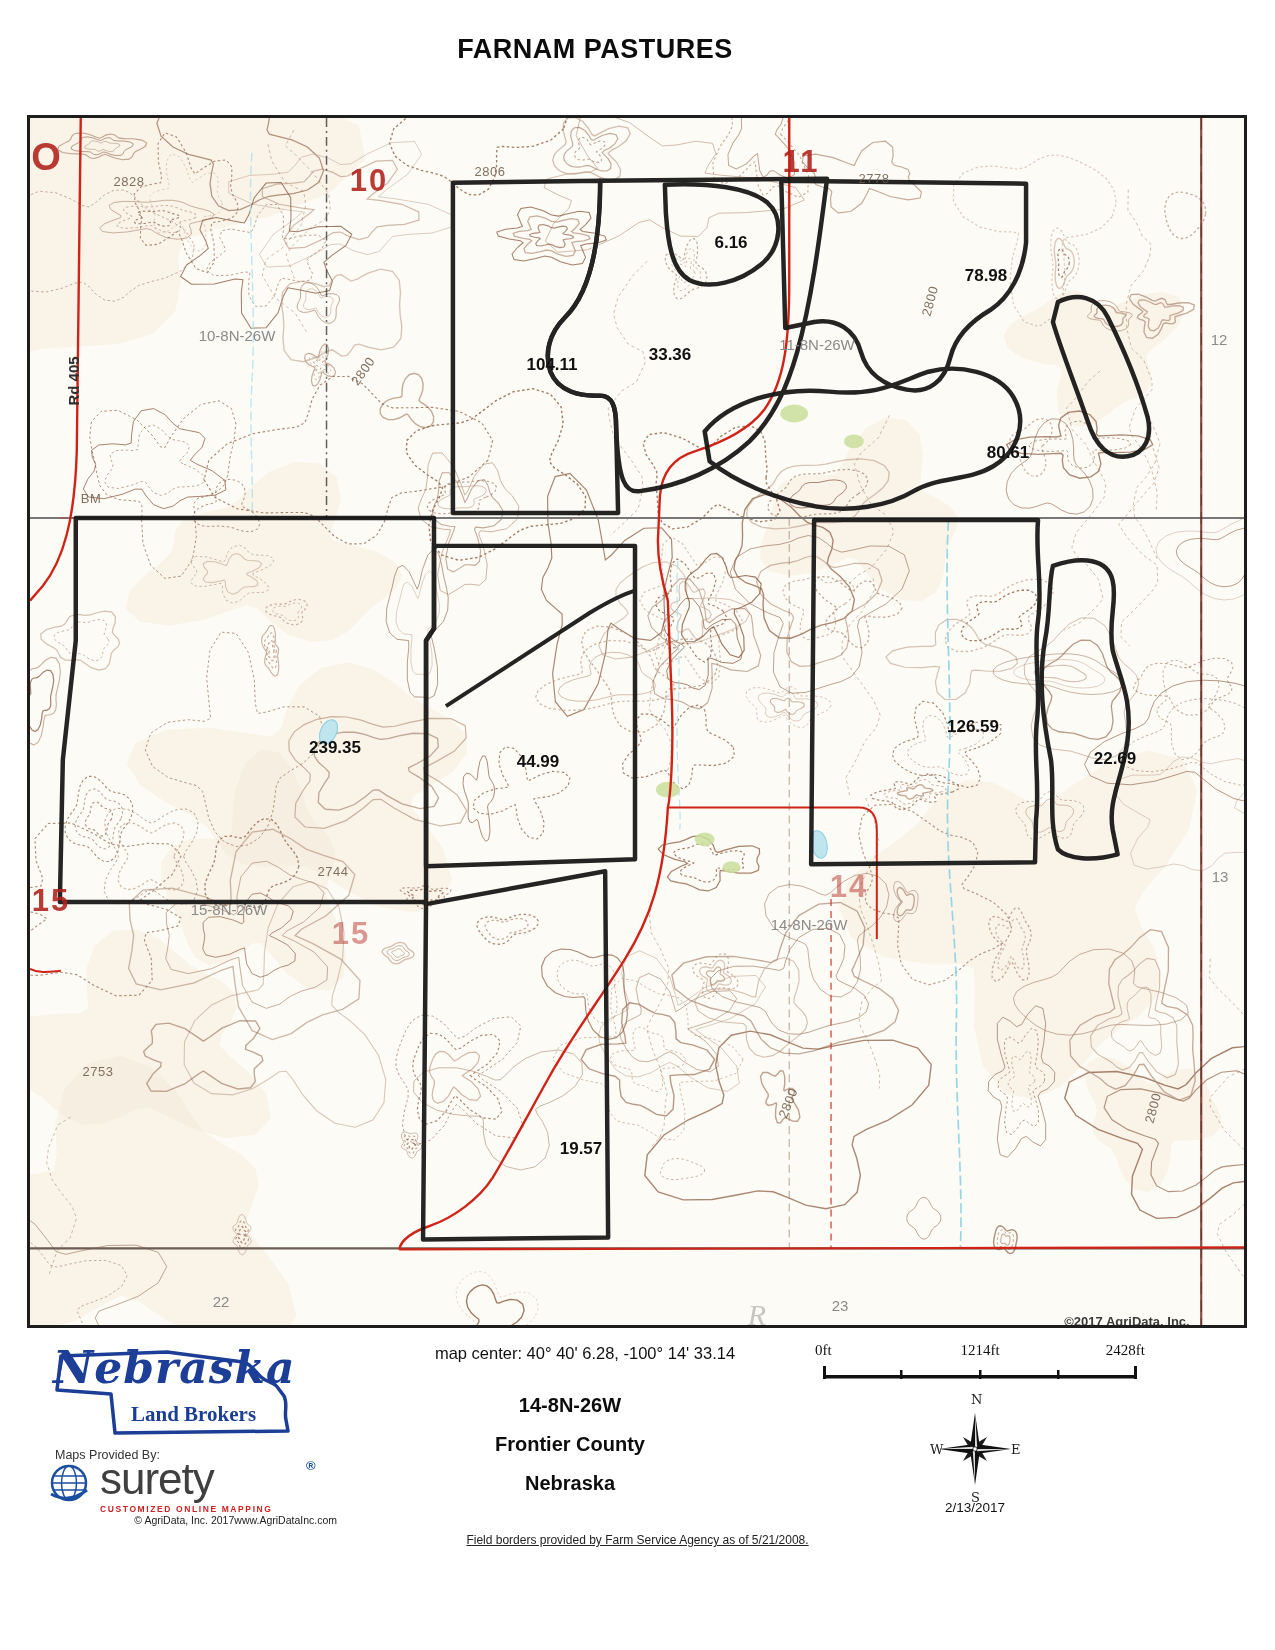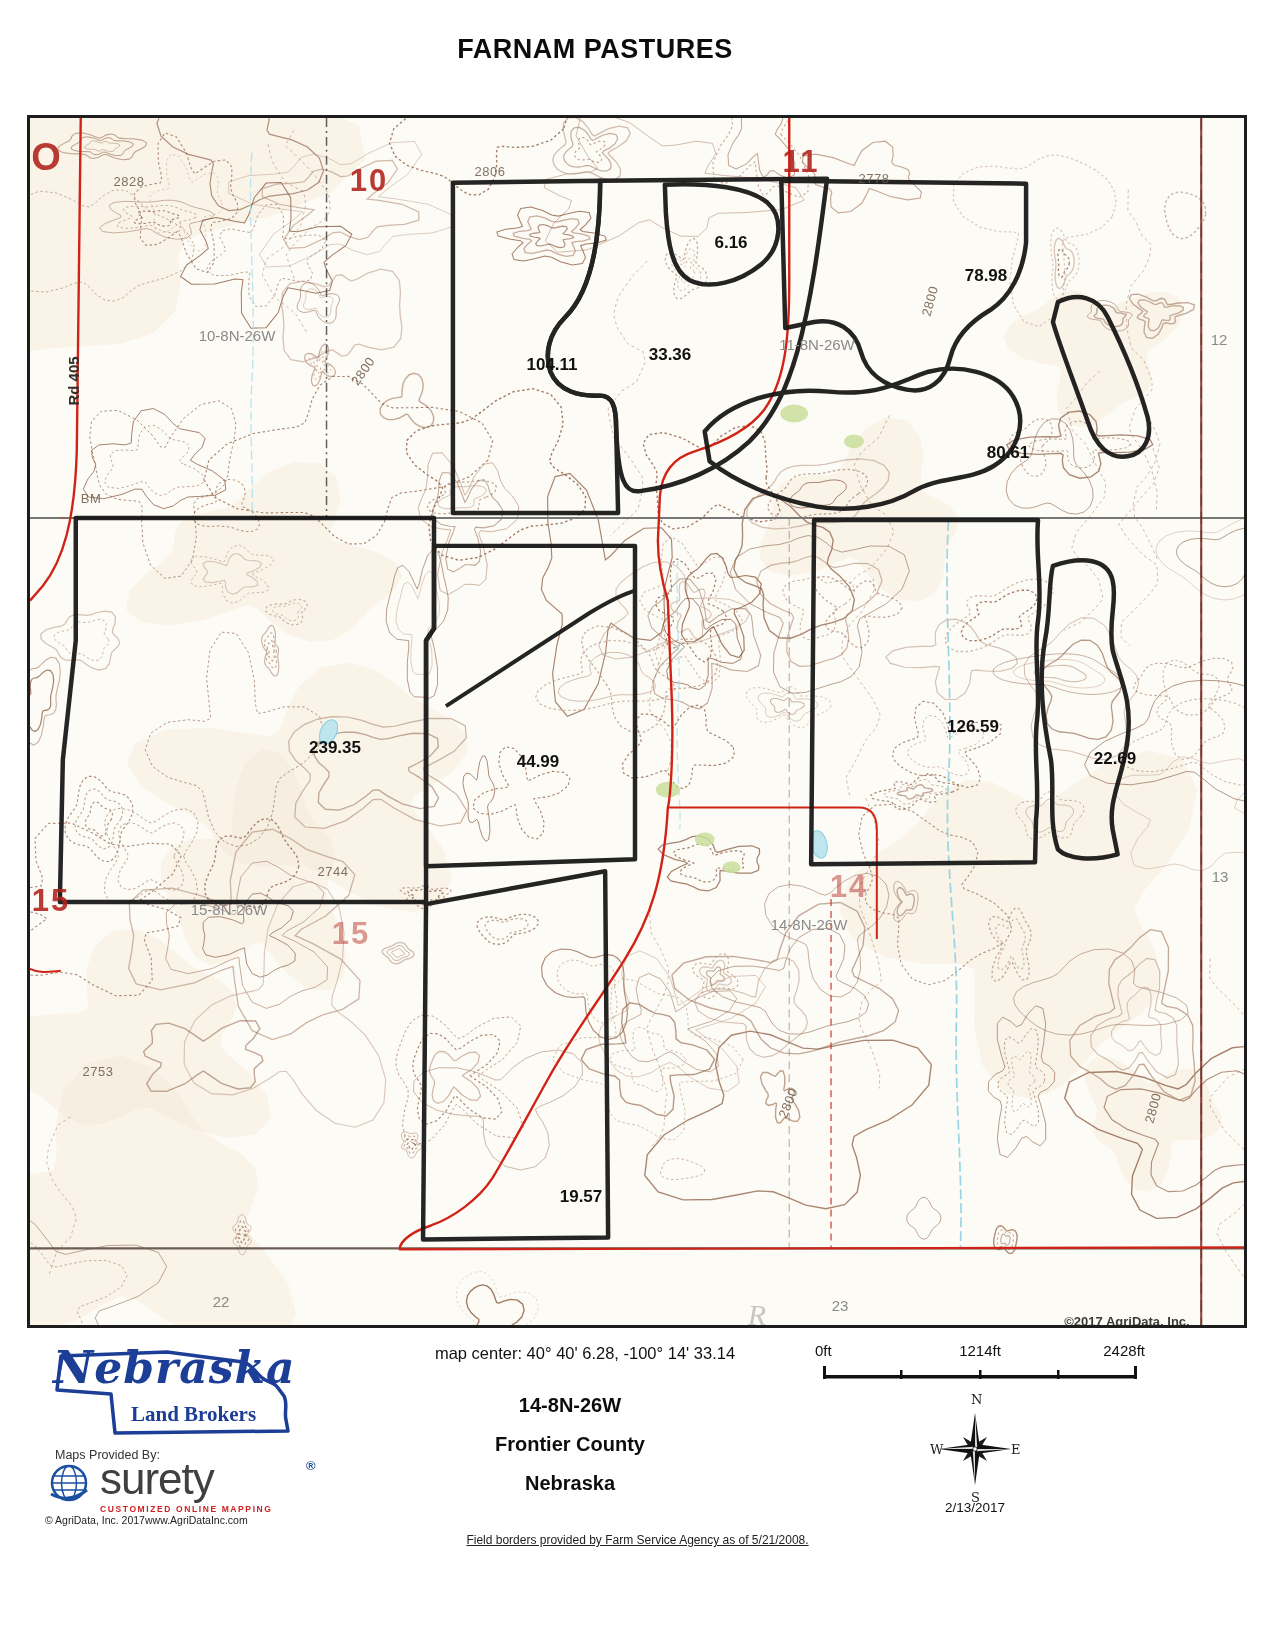--- a/index.html
+++ b/index.html
@@ -35,29 +35,29 @@
     font-style:italic;font-weight:bold;font-size:44px;color:#1c3e96;letter-spacing:1px;}
   .neb-sub{position:absolute;left:86px;top:62px;font-family:"Liberation Serif",serif;
     font-weight:bold;font-size:21px;color:#1c3e96;}
   #maps-provided{left:55px;top:1448px;font-size:12.5px;color:#333;}
   #surety-row{left:48px;top:1462px;width:290px;height:42px;}
   #surety-row .brand{position:absolute;left:52px;top:-8px;font-size:44px;font-weight:normal;
     color:#404040;letter-spacing:-1px;}
   #surety-row .reg{position:absolute;left:258px;top:-4px;font-size:13px;color:#1b4fa0;font-weight:bold;}
   #surety-tagline{left:100px;top:1504px;font-size:8.5px;font-weight:bold;color:#cc2222;
     letter-spacing:1.6px;}
-  #agridata-row{left:45px;top:1514px;width:292px;display:flex;justify-content:flex-start;
+  #agridata-row{left:45px;top:1514px;width:292px;display:flex;justify-content:flex-end;
     font-size:10.5px;color:#222;}
 
   #map-center-line{left:345px;top:1344px;width:480px;text-align:center;font-size:16.5px;color:#111;}
   #trs-block{left:420px;top:1394px;width:300px;text-align:center;}
   #trs-block div{font-size:20px;font-weight:bold;color:#0d0d0d;margin-bottom:16px;}
 
   #scale-bar{left:815px;top:1342px;width:330px;height:46px;}
-  #scale-bar .slabel{position:absolute;top:0;font-size:15px;color:#111;}
+  #scale-bar .slabel{position:absolute;top:0;font-size:15px;color:#111;font-family:Liberation Serif, serif;}
   #scale-bar svg{position:absolute;left:0;top:22px;}
 
   #compass{left:930px;top:1392px;width:90px;height:112px;}
   #compass .cdir{position:absolute;font-family:"DejaVu Serif",serif;font-size:13px;color:#222;}
   #map-date{left:915px;top:1500px;width:120px;text-align:center;font-size:13.5px;color:#111;}
 
   #footnote{left:0;top:1533px;width:1275px;text-align:center;font-size:12px;color:#222;text-decoration:underline;}
 </style>
 </head>
 <body>
@@ -341,21 +341,21 @@
   <div id="map-label-layer">
       <span class="ml acreage" style="left: 507px; top: 246px; margin-left: 15px;">104.11</span>
       <span class="ml acreage" style="left: 640px; top: 236px;">33.36</span>
       <span class="ml acreage" style="left: 701px; top: 124px;">6.16</span>
       <span class="ml acreage" style="left: 956px; top: 157px;">78.98</span>
       <span class="ml acreage" style="left: 978px; top: 334px;">80.61</span>
       <span class="ml acreage" style="left: 943px; top: 608px;">126.59</span>
       <span class="ml acreage" style="left: 1085px; top: 640px;">22.69</span>
       <span class="ml acreage" style="left: 508px; top: 643px;">44.99</span>
       <span class="ml acreage" style="left: 305px; top: 629px;">239.35</span>
-      <span class="ml acreage" style="left: 551px; top: 1030px; margin-top: 48px;">19.57</span>
+      <span class="ml acreage" style="left: 551px; top: 1030px;">19.57</span>
       <span class="ml secnum xl" style="left: 17px; top: 39px;">O</span>
       <span class="ml secnum" style="left: 339px; top: 62px;">10</span>
       <span class="ml secnum" style="left: 771px; top: 43px;">11</span>
       <span class="ml secnum" style="left: 21px; top: 782px;">15</span>
       <span class="ml secnum faded" style="left: 321px; top: 815px;">15</span>
       <span class="ml secnum faded" style="left: 819px; top: 768px;">14</span>
       <span class="ml township" style="left: 207px; top: 217px;">10-8N-26W</span>
       <span class="ml township" style="left: 787px; top: 226px;">11-8N-26W</span>
       <span class="ml township" style="left: 199px; top: 791px;">15-8N-26W</span>
       <span class="ml township" style="left: 779px; top: 806px;">14-8N-26W</span>

